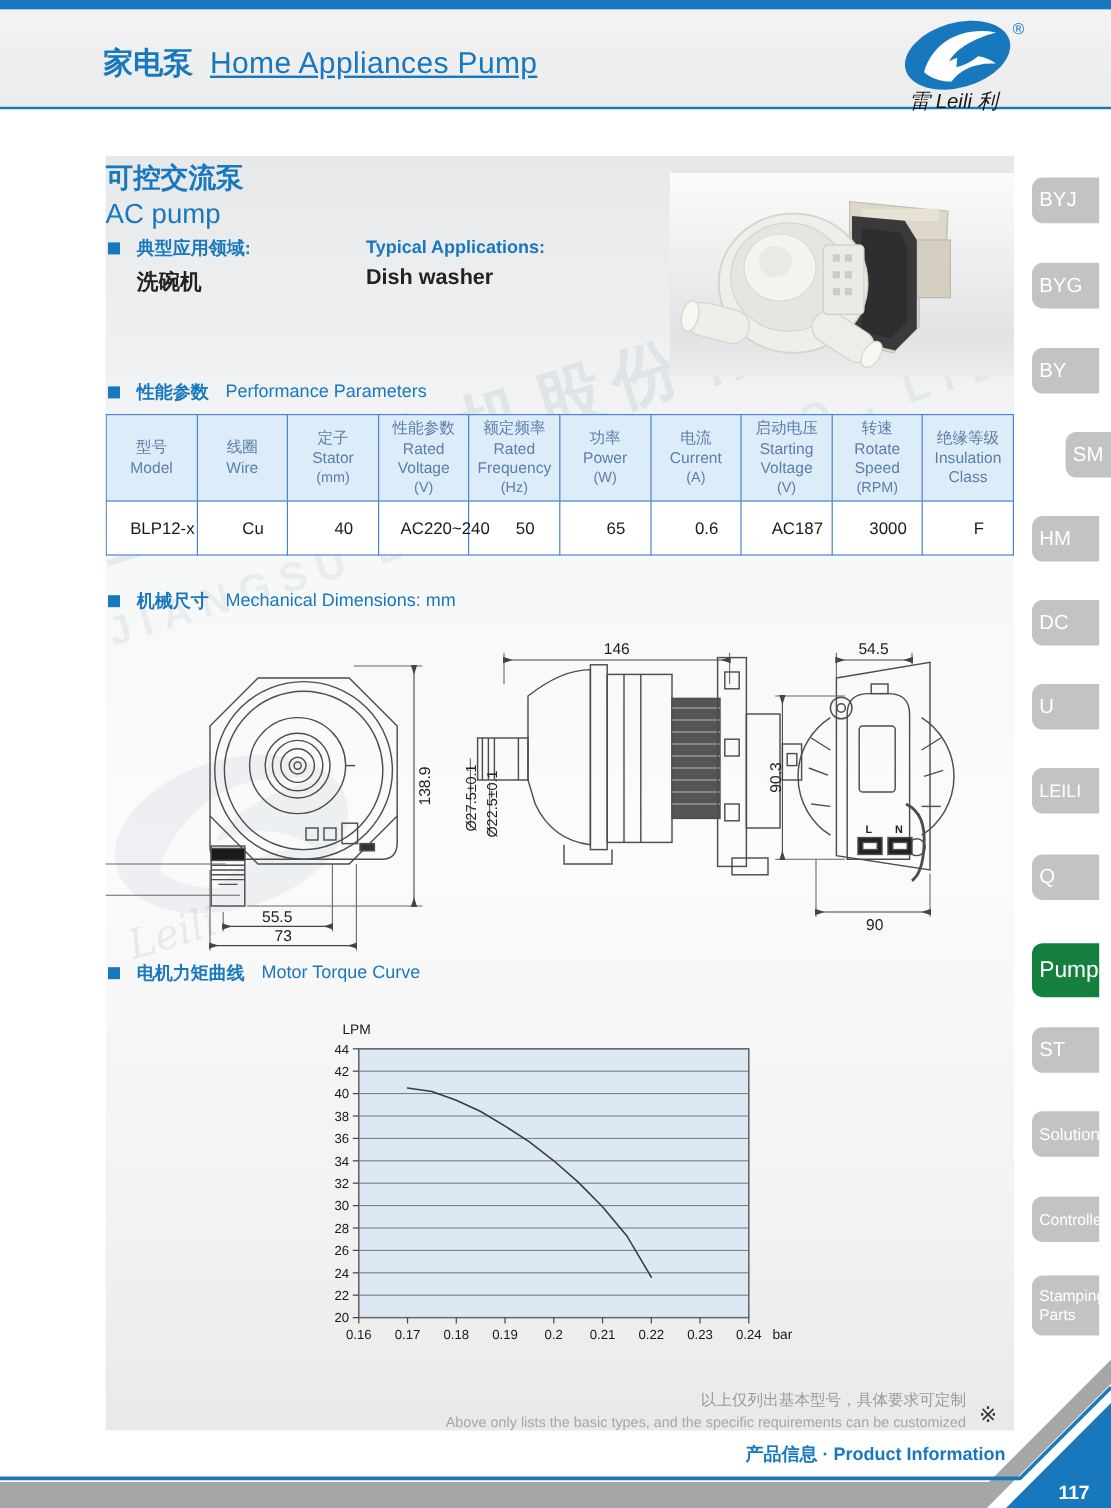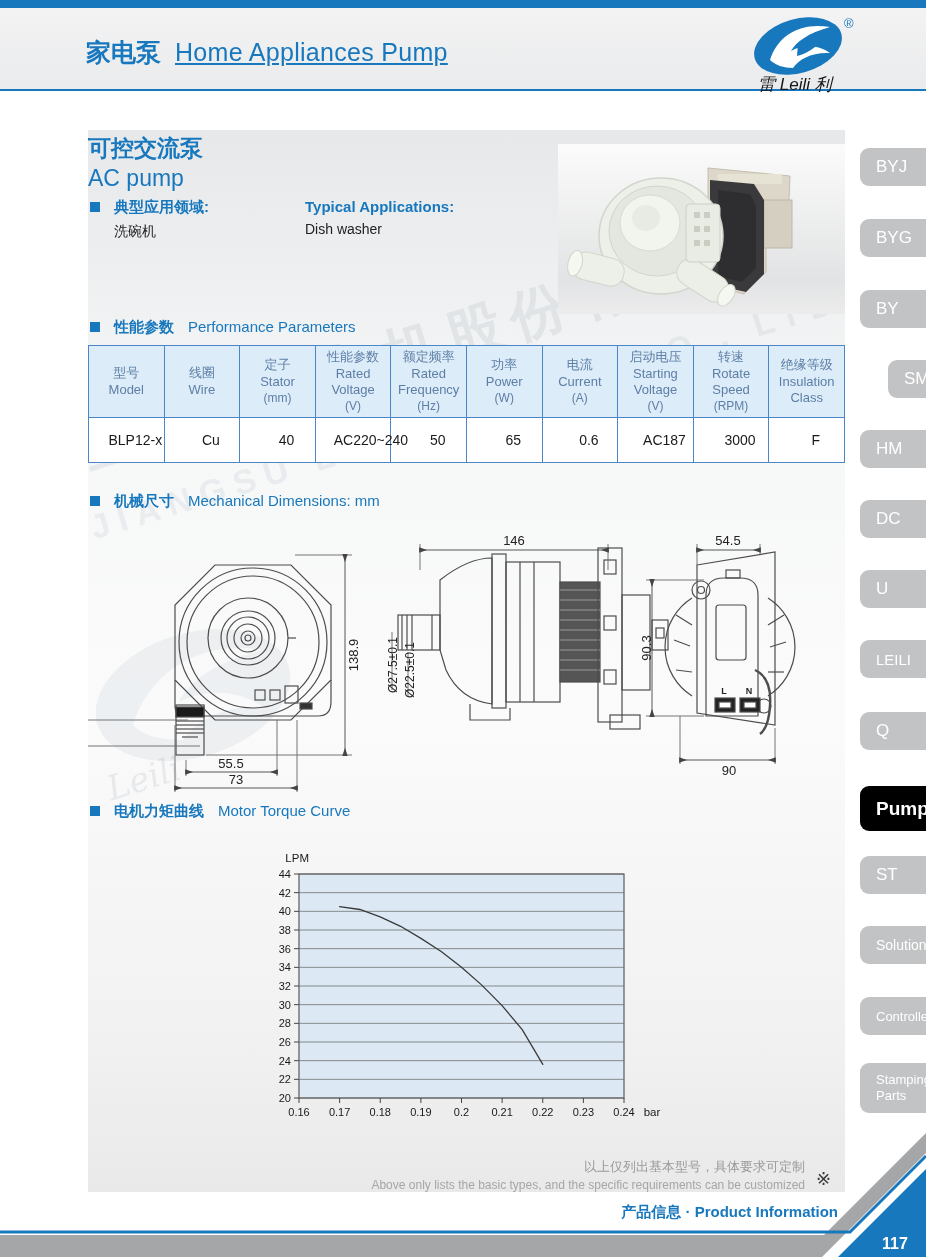--- a/index.html
+++ b/index.html
@@ -28,21 +28,21 @@
 
   .sec-title{position:absolute;left:0;top:4px;color:#1878be;line-height:1.3;}
   .sec-title .zh{font-size:23px;font-weight:700;display:block;}
   .sec-title .en{font-size:23px;font-weight:500;display:block;}
 
   .bullet-row{position:absolute;display:flex;align-items:flex-start;}
   .sq{width:10px;height:10px;background:#1878be;margin-top:4px;flex:0 0 auto;}
   .h-zh{color:#1878be;font-size:15px;font-weight:700;margin-left:14px;white-space:nowrap;}
   .h-en{color:#1878be;font-size:15px;font-weight:500;margin-left:14px;white-space:nowrap;}
   .app-label{color:#1878be;font-size:15px;font-weight:700;}
-  .app-value{color:#222;font-size:14px;margin-top:6px;}
+  .app-value{color:#222;font-size:18px;margin-top:6px;font-weight:bold;}
 
   .photo{position:absolute;left:470px;top:14px;width:287px;height:170px;}
 
   
   .perf-table{position:absolute;left:0;top:215px;width:757px;border-collapse:collapse;table-layout:fixed;}
   .perf-table th,.perf-table td{border:1px solid #4a86c8;text-align:center;vertical-align:middle;padding:0;}
   .perf-table th{background:#ddecf9;height:71px;font-weight:500;color:#5d7fa6;}
   .perf-table td{background:#fff;height:44px;font-size:14px;color:#1a1a1a;padding-left:18px;}
   .th-zh{font-size:13px;line-height:1.3;}
   .th-en{font-size:13px;line-height:1.25;}
@@ -55,25 +55,25 @@
   .note .zh{font-size:13px;color:#9a9a9a;}
   .note .en{font-size:12px;color:#a6a6a6;}
   .note .mark{position:absolute;right:-26px;top:8px;font-size:18px;color:#3a3a3a;}
 
   
   .prod-info{position:absolute;right:88px;top:1203px;font-size:15px;font-weight:700;color:#1878be;white-space:nowrap;}
   .prod-info .en{font-weight:600;}
   .footer-svg{position:absolute;left:0;top:1120px;}
 
   
-  .tab{position:absolute;left:860px;width:66px;box-sizing:border-box;background:#c2c3c5;color:#fff;
-       border-radius:9px 0 0 9px;display:flex;align-items:center;padding-left:16px;font-size:17px;font-weight:500;}
+  .tab{position:absolute;left:860px;width:56px;box-sizing:border-box;background:#c2c3c5;color:#fff;
+       border-radius:9px 0 0 9px;display:flex;align-items:center;padding-left:6px;font-size:17px;font-weight:500;}
   .tab.small{font-size:13px;}
   .tab.mid{font-size:14px;}
-  .tab.active{background:#000000;font-size:19px;font-weight:700;}
+  .tab.active{background:#15803d;font-size:19px;font-weight:400;}
   .tab.wrap{line-height:1.2;}
 
   text{font-family:"Liberation Sans","DejaVu Sans",sans-serif;}
 </style>
 </head>
 <body>
 
 <div class="page">
 
   <div class="top-bar"></div>

